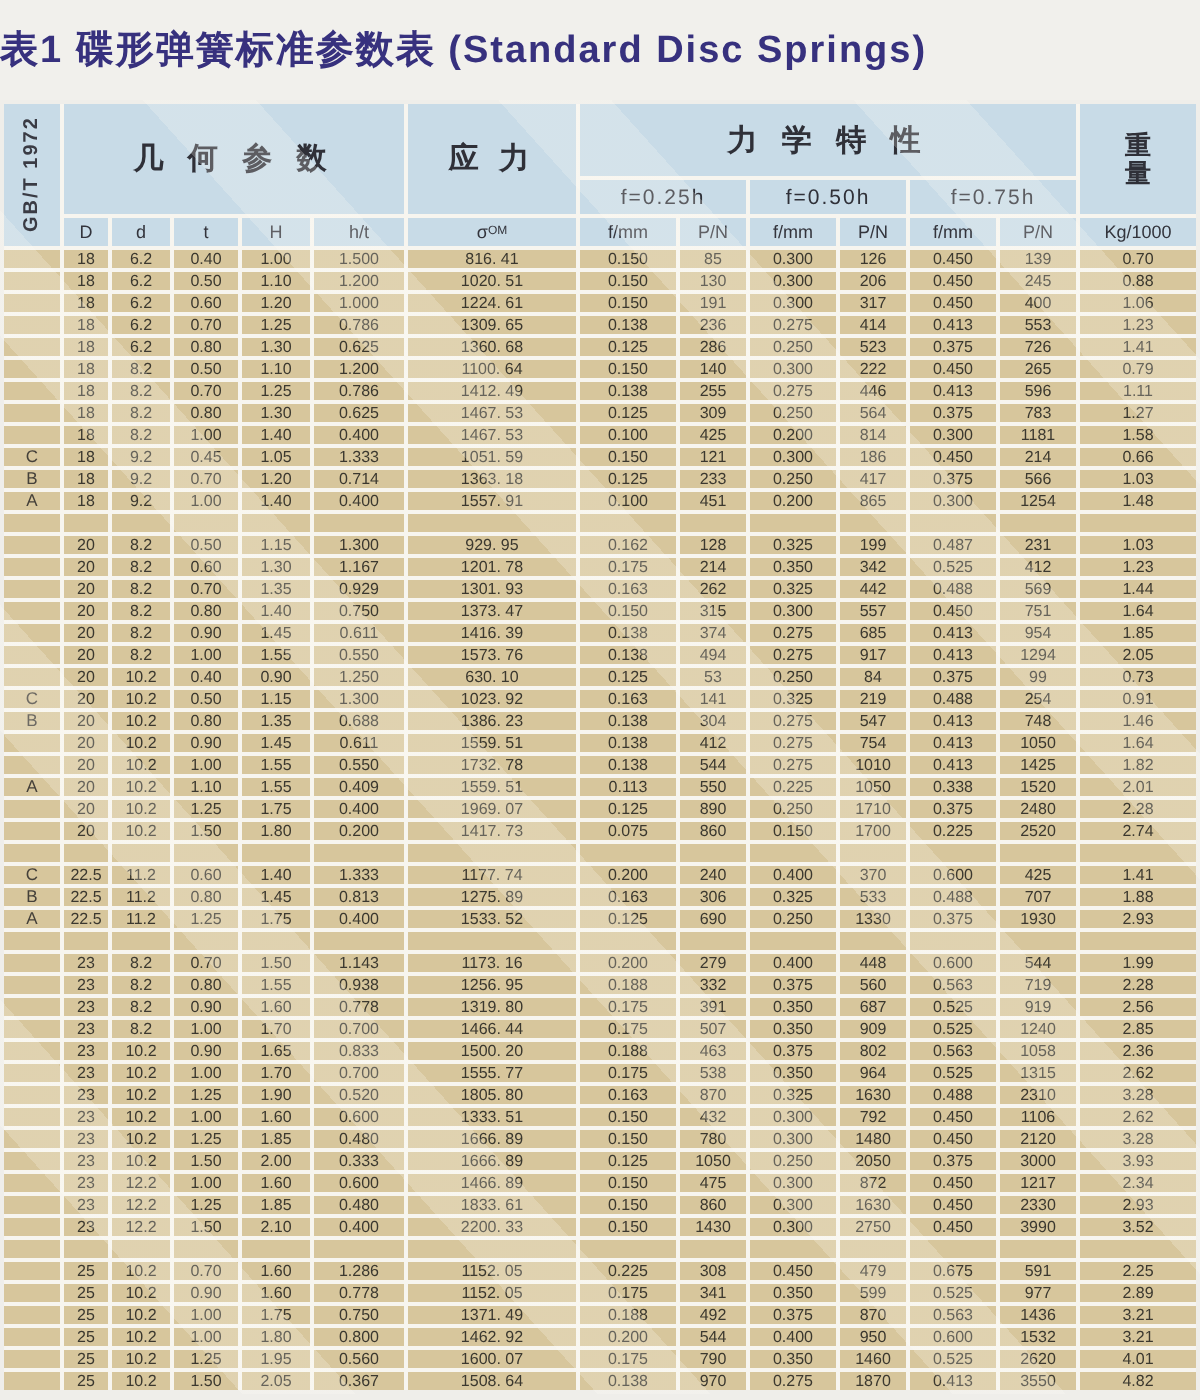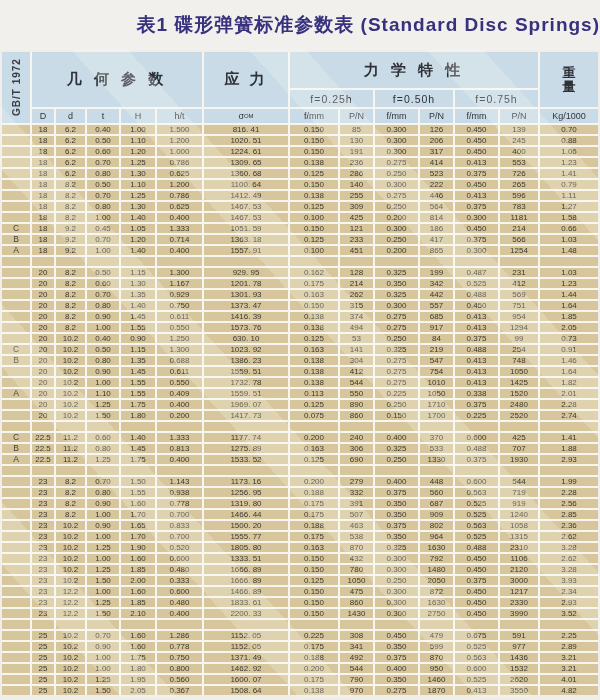--- a/index.html
+++ b/index.html
@@ -4,21 +4,21 @@
 <style>
   html,body{margin:0;padding:0;}
   body{
     width:600px;height:700px;overflow:hidden;
     background:#efeeea;
     font-family:"Liberation Sans","DejaVu Sans",sans-serif;
     position:relative;
   }
   .page{width:600px;height:700px;position:relative;}
   .title-bar{
-    height:50px;display:flex;align-items:center;justify-content:flex-end;
+    height:50px;display:flex;align-items:center;justify-content:flex-start;
     background:#f1f0ec;
   }
   .title-bar h1{
     margin:0;font-size:19px;font-weight:bold;color:#37317e;letter-spacing:1px;
   }
   .table-wrap{
     padding:2px;position:relative;
   }
   .grid{
     display:grid;

